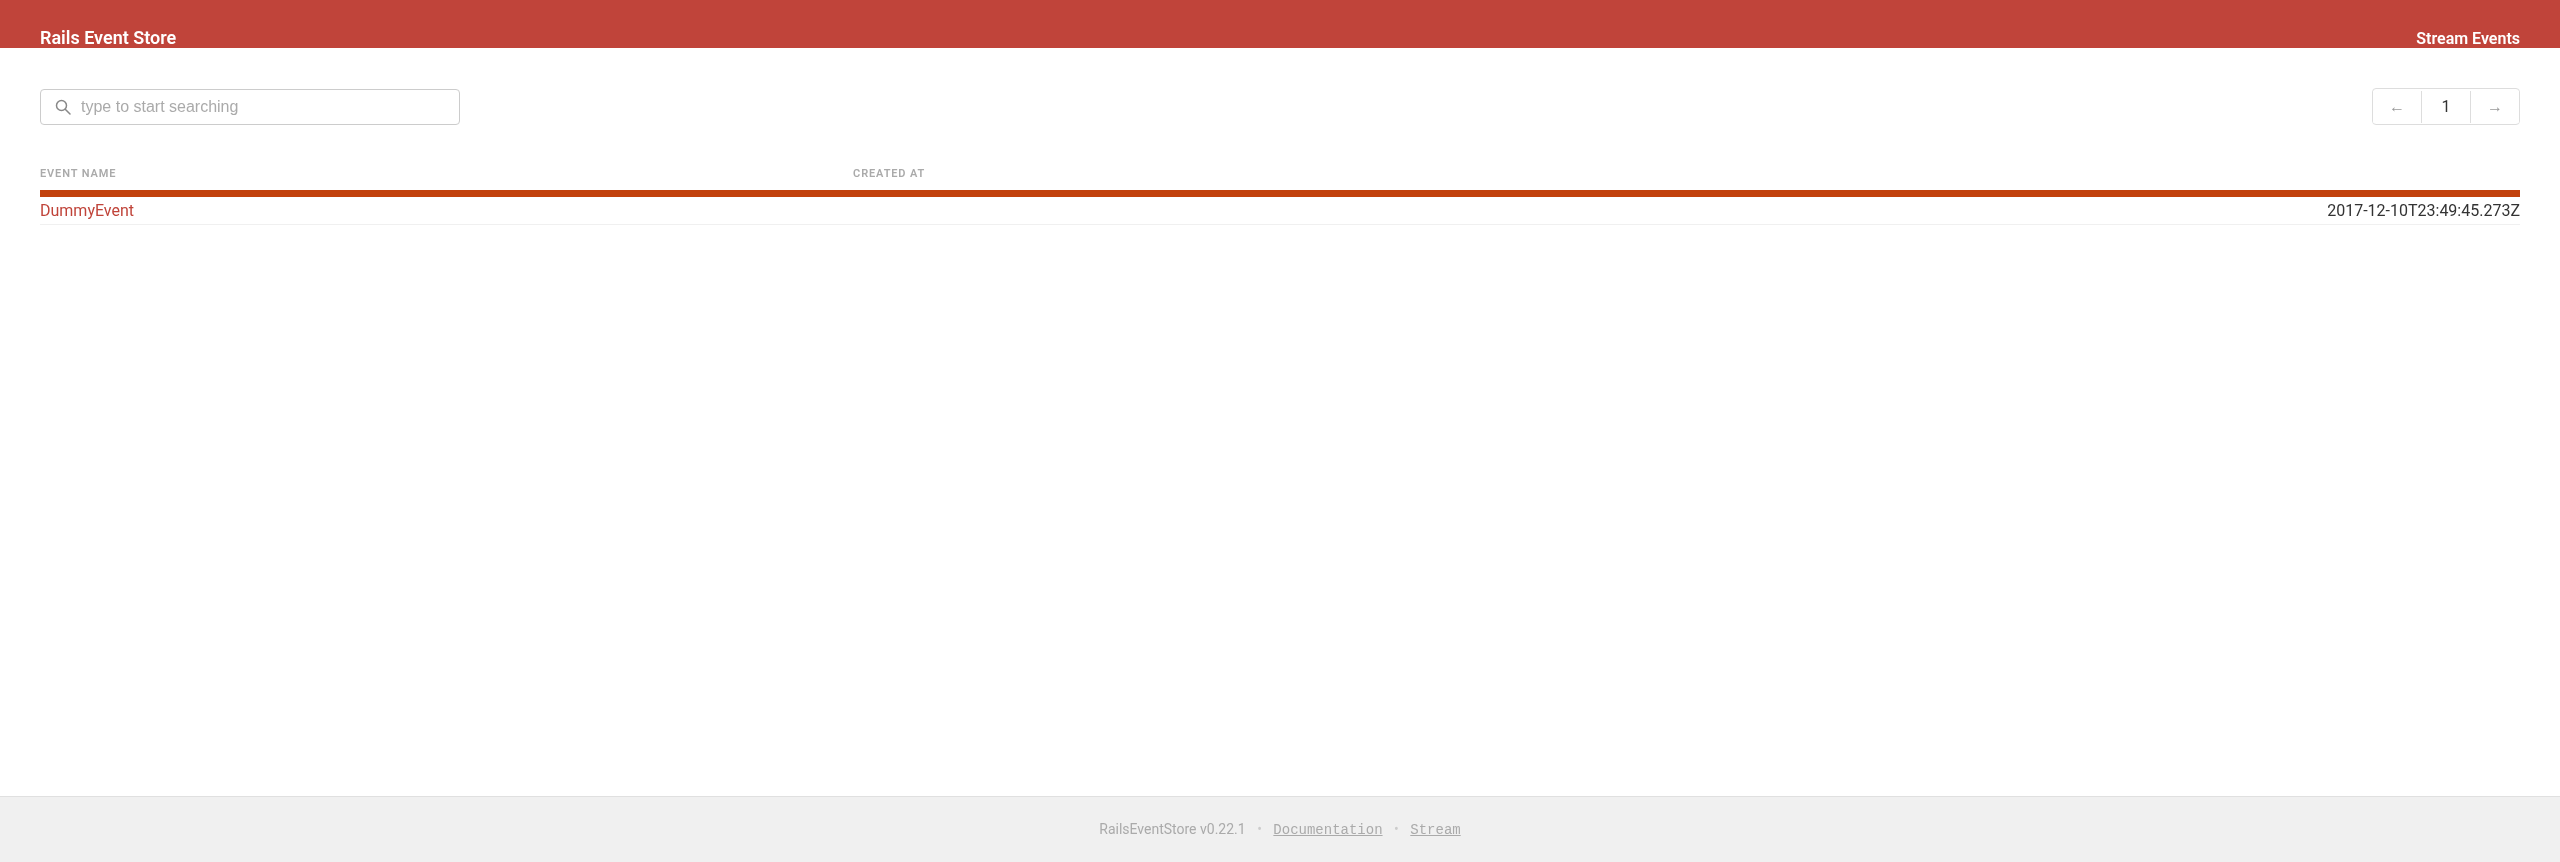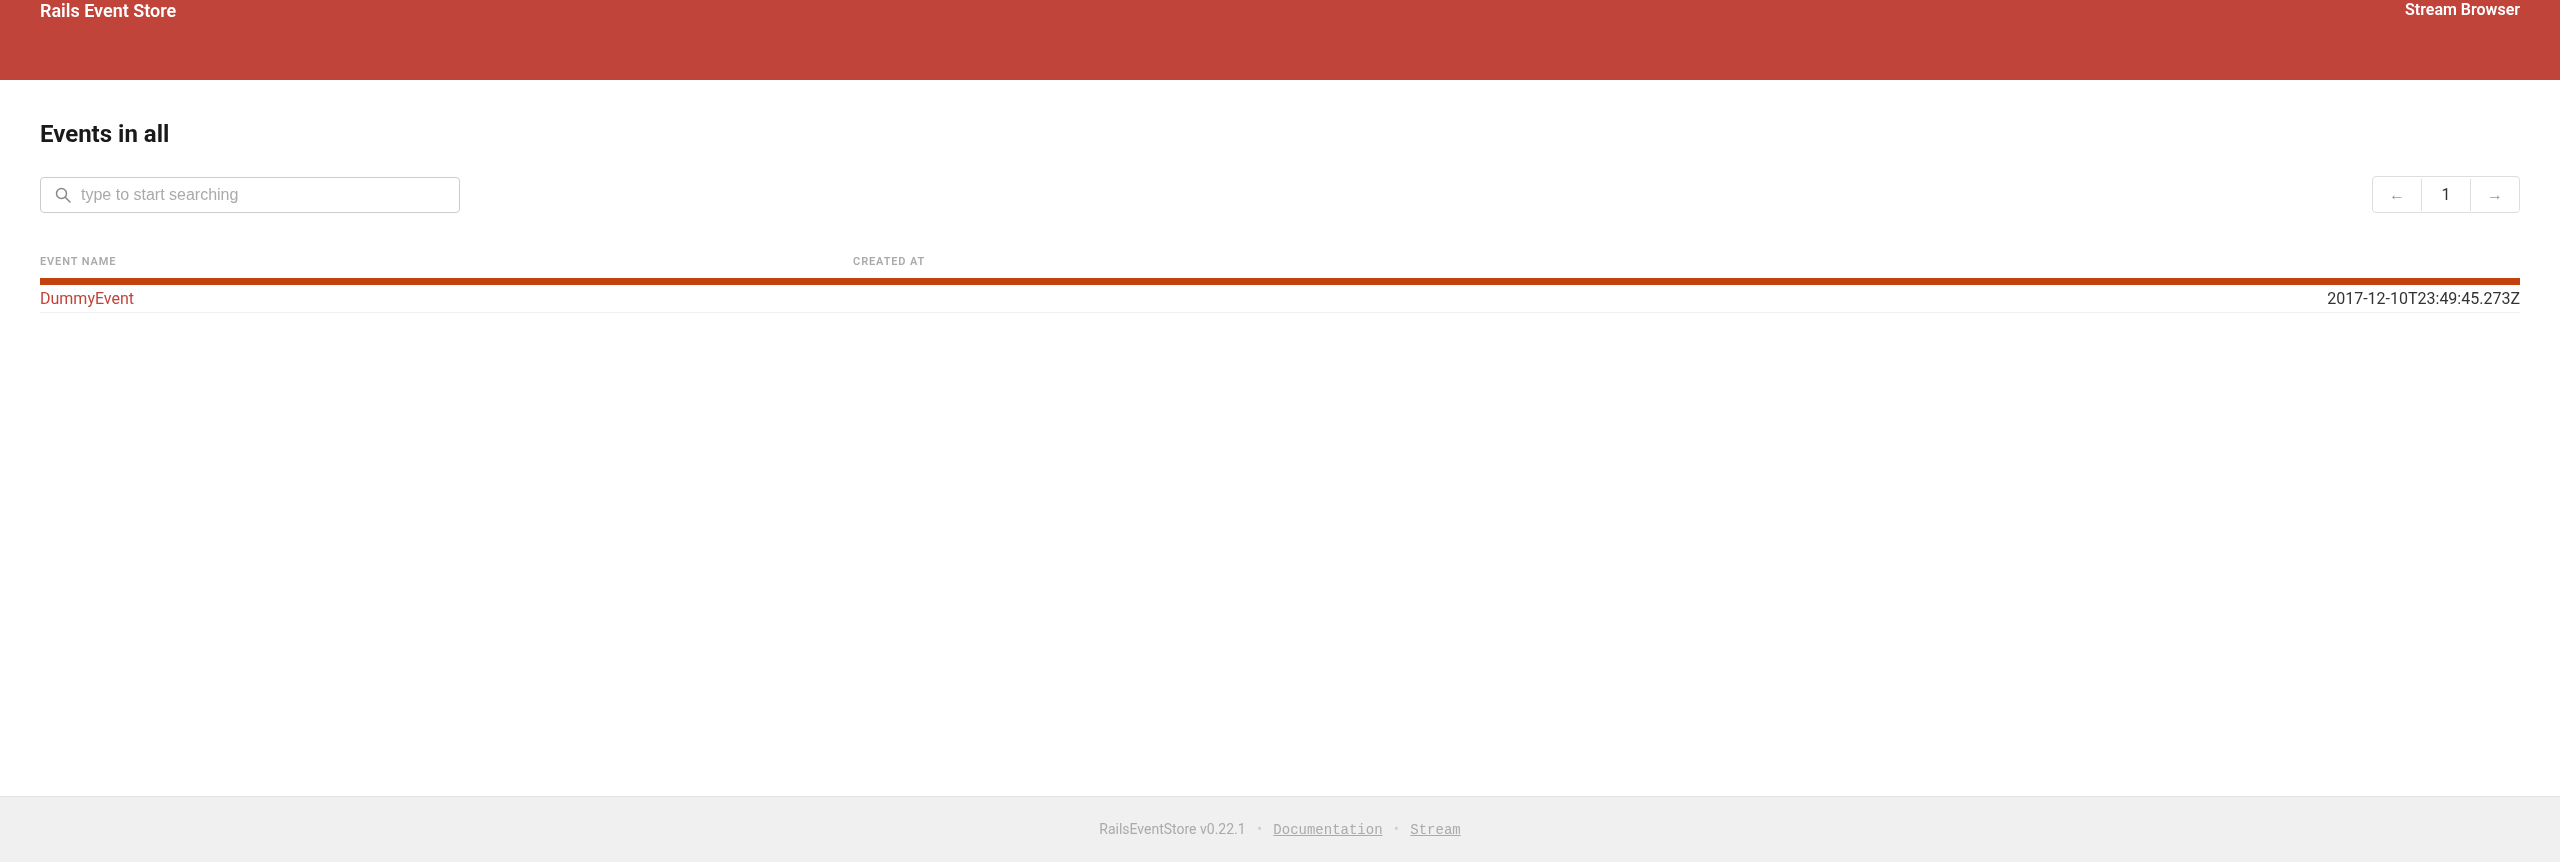--- a/index.html
+++ b/index.html
@@ -9,24 +9,24 @@
       background: #f5f5f5;
       min-height: 100vh;
       display: flex;
       flex-direction: column;
     }
 
     
     .header {
       background-color: #c0443a;
       display: flex;
-      align-items: flex-start;
+      align-items: flex-end;
       justify-content: space-between;
       padding: 0 40px;
-      height: 80px;
+      height: 48px;
       flex-shrink: 0;
     }
 
     .header-title {
       color: #fff;
       font-size: 18px;
       font-weight: 600;
     }
 
     .header-nav-link {
@@ -197,26 +197,25 @@
     .footer-dot {
       margin: 0 8px;
       color: #ccc;
     }
   </style>
 </head>
 <body>
 
 <header class="header">
   <span class="header-title">Rails Event Store</span>
-  <a class="header-nav-link">Stream Browser</a>
+  <a class="header-nav-link">Stream Events</a>
 </header>
 
 <main class="main">
 
-  <h1 class="page-title">Events in all</h1>
 
   <div class="search-pagination-row">
 
     <div class="search-box">
       <span class="search-icon-wrap">
         <svg width="16" height="16" viewBox="0 0 16 16" fill="none" xmlns="http://www.w3.org/2000/svg">
           <circle cx="6.5" cy="6.5" r="5" stroke="#888" stroke-width="1.5"></circle>
           <line x1="10.5" y1="10.5" x2="15" y2="15" stroke="#888" stroke-width="1.5" stroke-linecap="round"></line>
         </svg>
       </span>

